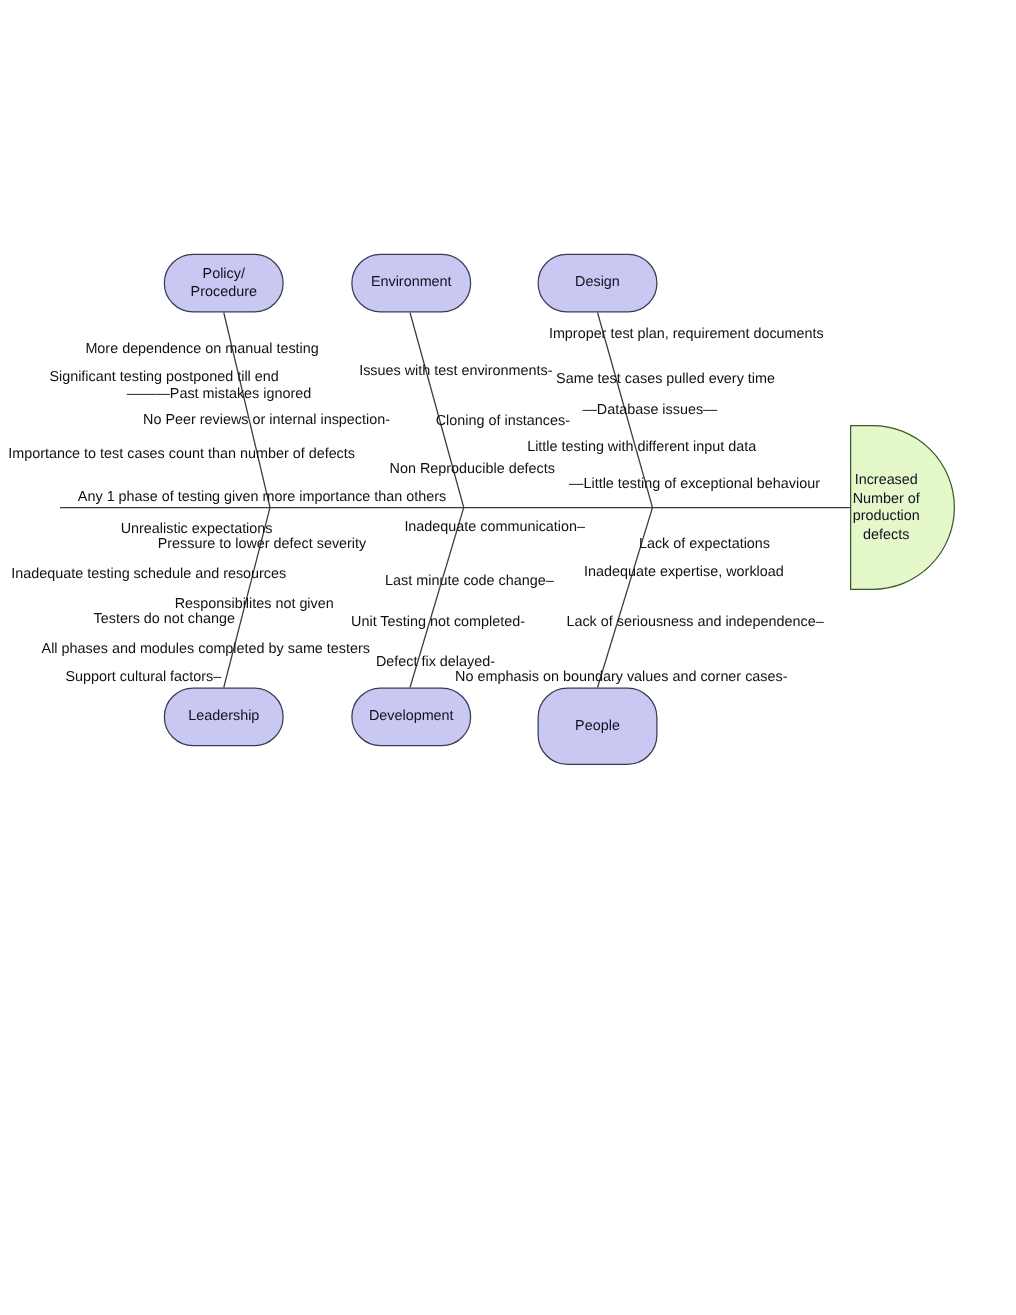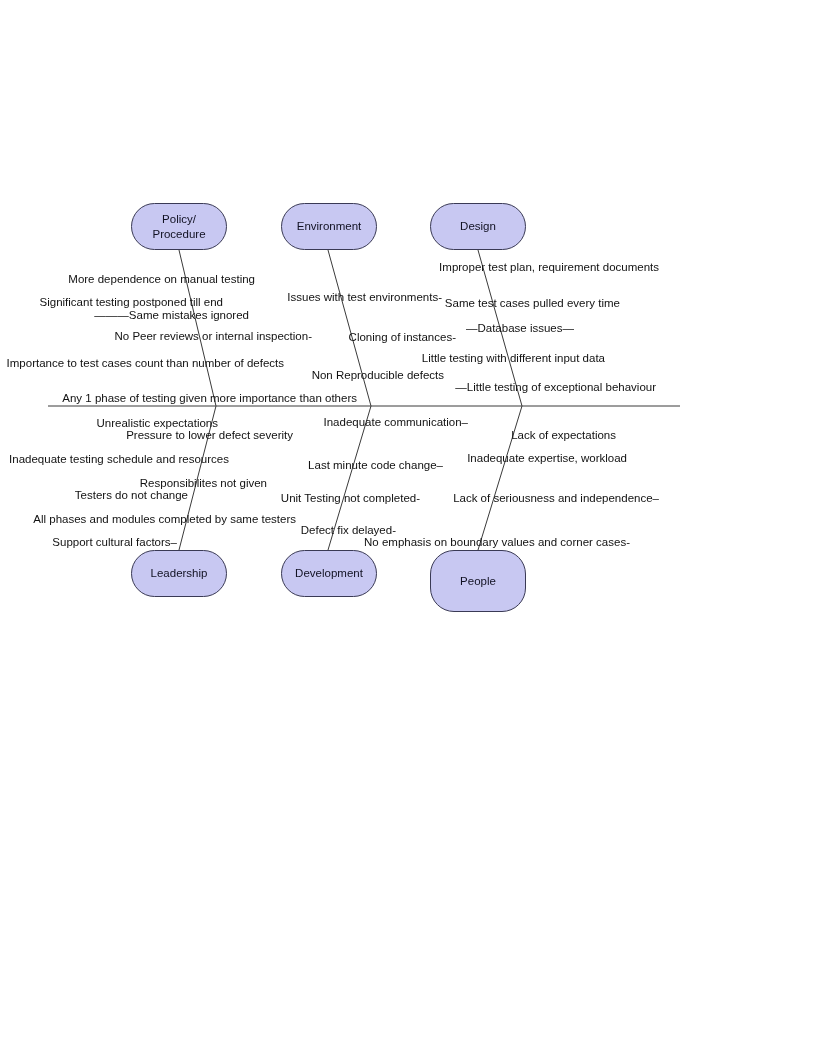--- a/index.html
+++ b/index.html
@@ -93,21 +93,21 @@
 Procedure</div>
       <div class="cat-box" style="left: 281px; top: 203px; width: 96px; height: 47px;">Environment</div>
       <div class="cat-box" style="left: 430px; top: 203px; width: 96px; height: 47px;">Design</div>
       <div class="cat-box" style="left: 131px; top: 550px; width: 96px; height: 47px;">Leadership</div>
       <div class="cat-box" style="left: 281px; top: 550px; width: 96px; height: 47px;">Development</div>
       <div class="cat-box" style="left: 430px; top: 550px; width: 96px; height: 62px;">People</div>
     </div>
   <div id="causes-layer">
       <div class="cause r" style="left: 255px; top: 273px;">More dependence on manual testing</div>
       <div class="cause r" style="left: 223px; top: 296px;">Significant testing postponed till end</div>
-      <div class="cause r" style="left: 249px; top: 309px;">———Same mistakes ignored</div>
+      <div class="cause r" style="left: 249px; top: 309px;">———Past mistakes ignored</div>
       <div class="cause r" style="left: 312px; top: 330px;">No Peer reviews or internal inspection-</div>
       <div class="cause r" style="left: 284px; top: 357px;">Importance to test cases count than number of defects</div>
       <div class="cause r" style="left: 357px; top: 392px;">Any 1 phase of testing given more importance than others</div>
       <div class="cause r" style="left: 442px; top: 291px;">Issues with test environments-</div>
       <div class="cause r" style="left: 456px; top: 331px;">Cloning of instances-</div>
       <div class="cause r" style="left: 444px; top: 369px;">Non Reproducible defects</div>
       <div class="cause r" style="left: 659px; top: 261px;">Improper test plan, requirement documents</div>
       <div class="cause r" style="left: 620px; top: 297px;">Same test cases pulled every time</div>
       <div class="cause r" style="left: 574px; top: 322px;">—Database issues—</div>
       <div class="cause r" style="left: 605px; top: 352px;">Little testing with different input data</div>
@@ -122,14 +122,18 @@
       <div class="cause r" style="left: 468px; top: 416px;">Inadequate communication–</div>
       <div class="cause r" style="left: 443px; top: 459px;">Last minute code change–</div>
       <div class="cause r" style="left: 420px; top: 492px;">Unit Testing not completed-</div>
       <div class="cause r" style="left: 396px; top: 524px;">Defect fix delayed-</div>
       <div class="cause r" style="left: 616px; top: 429px;">Lack of expectations</div>
       <div class="cause r" style="left: 627px; top: 452px;">Inadequate expertise, workload</div>
       <div class="cause r" style="left: 659px; top: 492px;">Lack of seriousness and independence–</div>
       <div class="cause r" style="left: 630px; top: 536px; text-align: center;">No emphasis on boundary values and corner cases-</div>
     </div>
 
+  <div class="head-box" style="left: 680px; top: 340px; width: 84px; height: 132px;">Increased
+Number of
+production
+defects</div>
 
 </div>
 
 </body></html>

